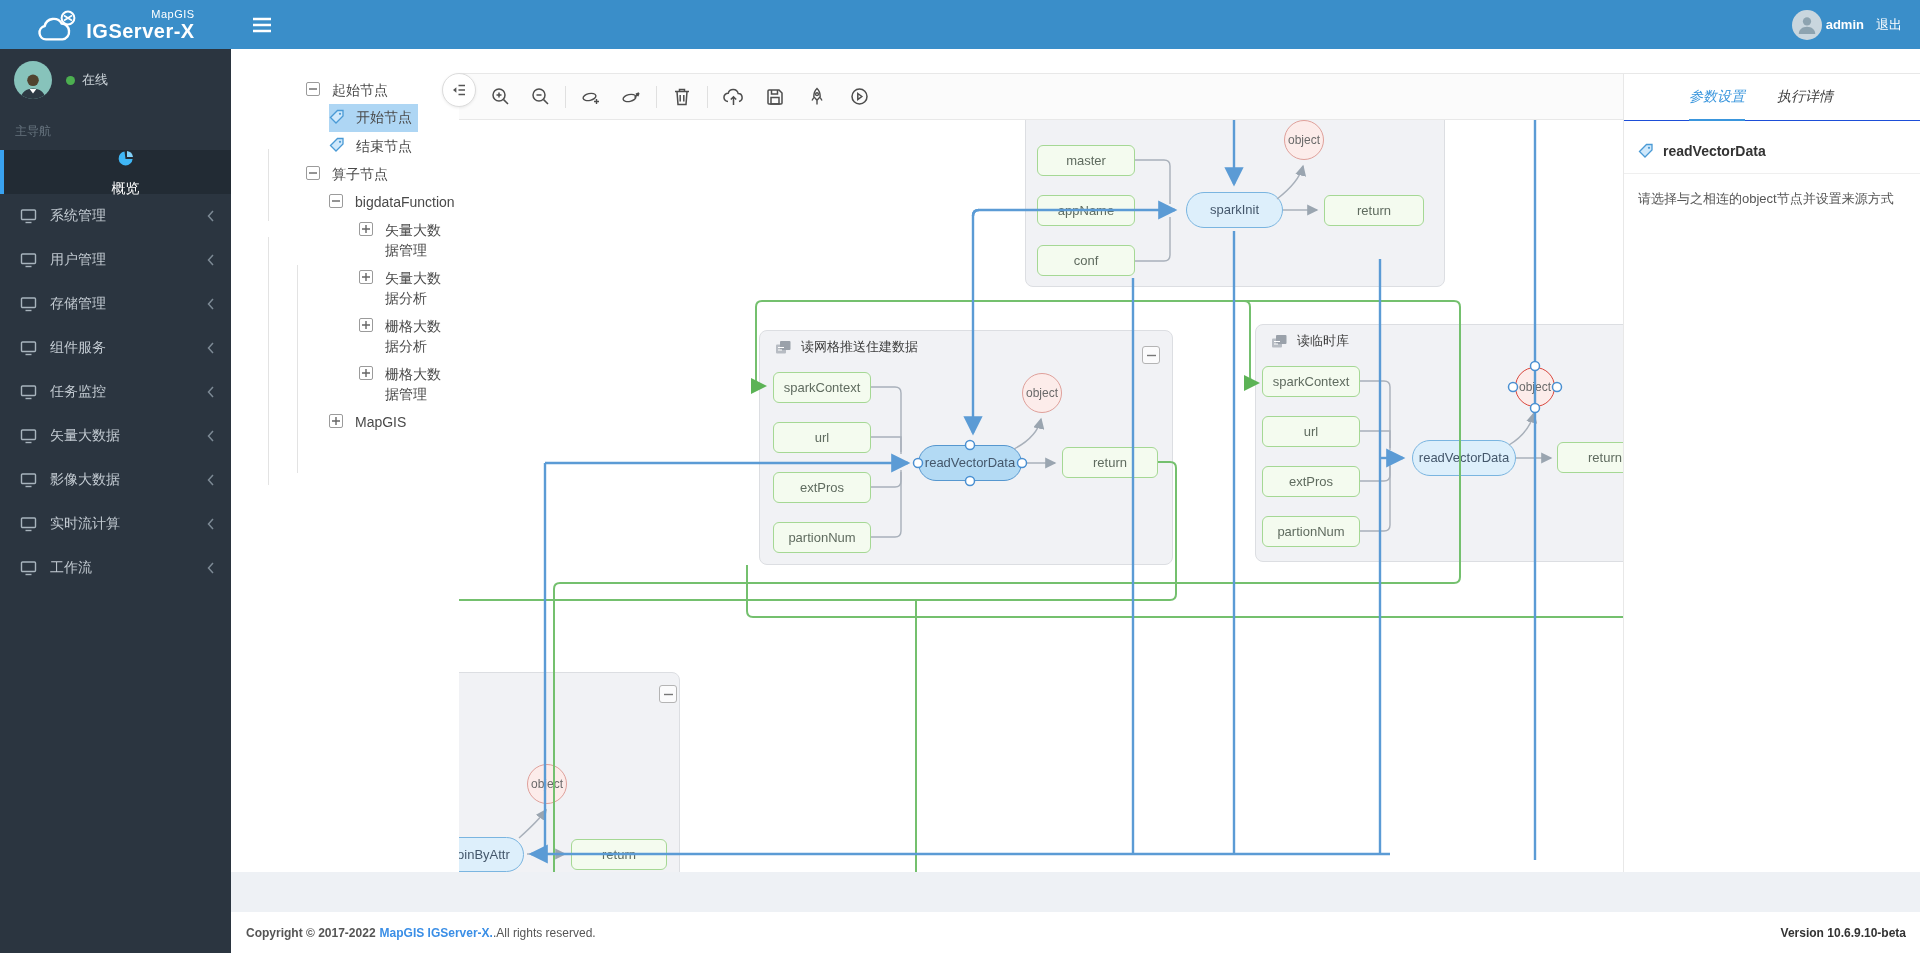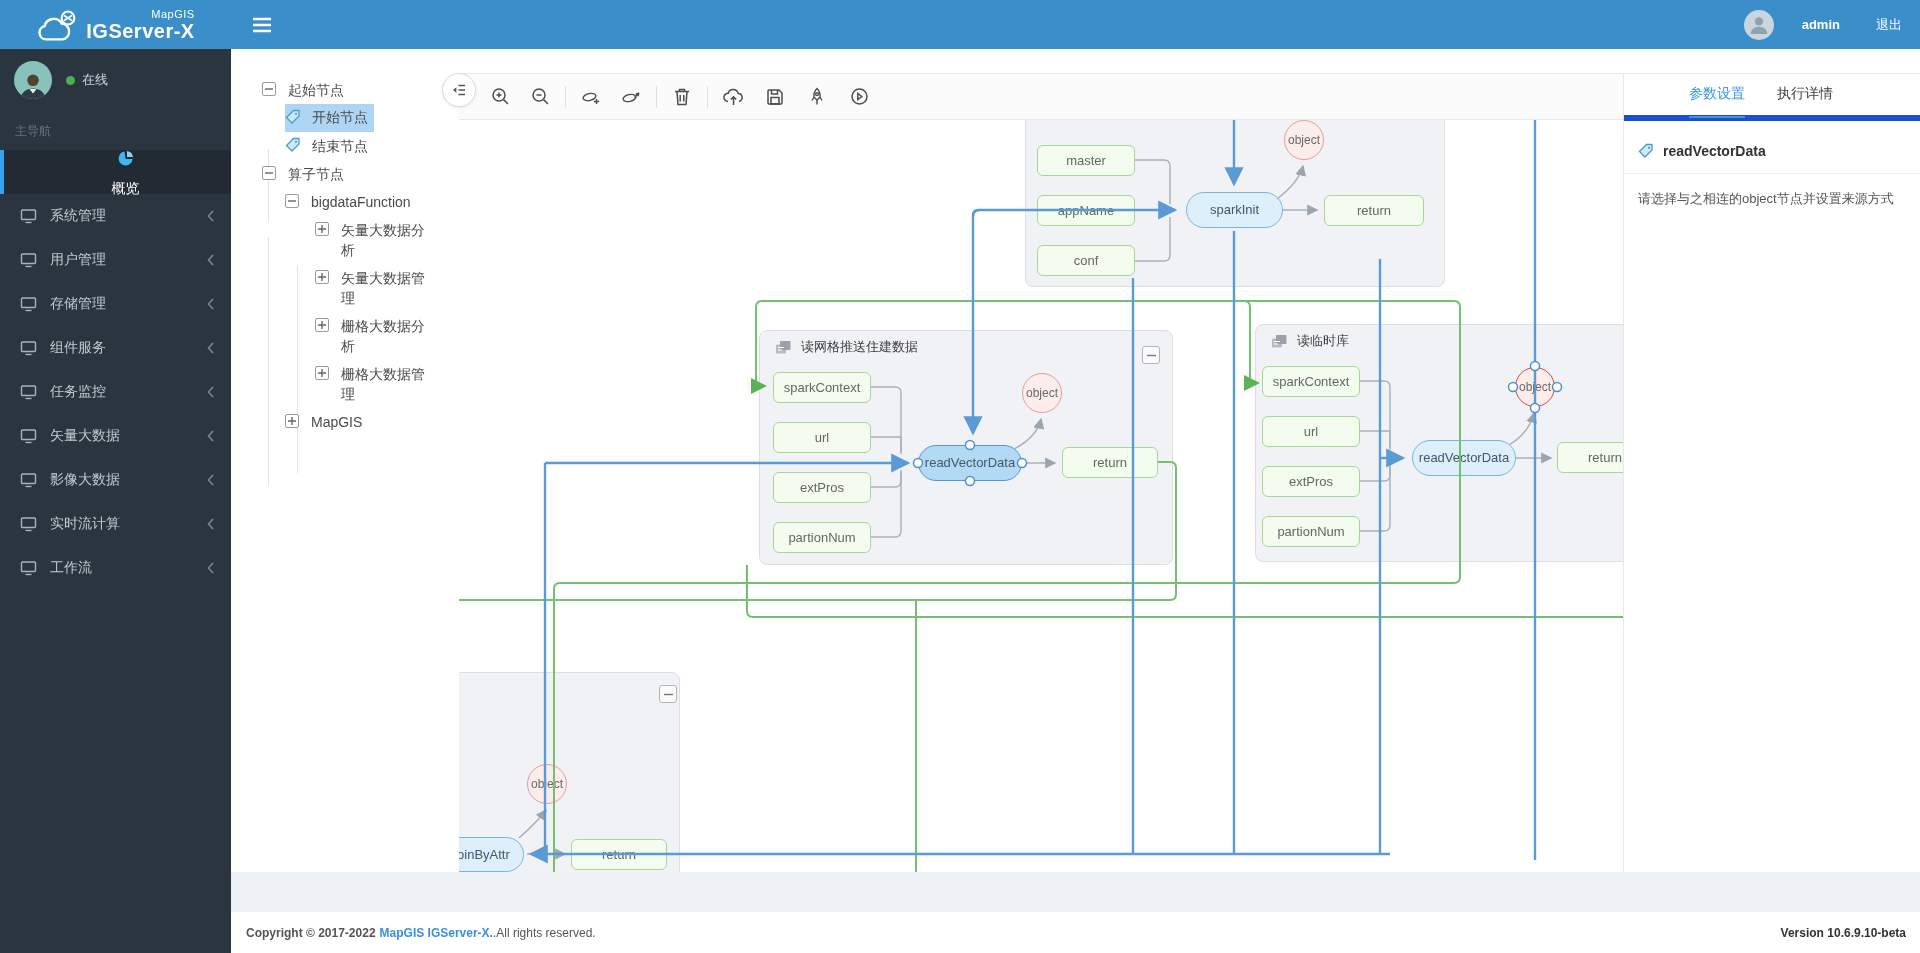--- a/index.html
+++ b/index.html
@@ -6,42 +6,42 @@
   html,body { width:1920px; height:953px; overflow:hidden; font-family:"Liberation Sans",sans-serif; background:#eef1f5; }
   .app { position:relative; width:1920px; height:697px; }
 
   
   .topbar { position:absolute; left:0; top:0; width:1920px; height:49px; background:#3a8ec9; display:flex; align-items:center; z-index:30; }
   .brand { width:231px; height:49px; display:flex; align-items:center; justify-content:center; gap:8px; color:#fff; }
   .brand-txt { display:flex; flex-direction:column; align-items:flex-end; line-height:1; }
   .brand-small { font-size:11px; letter-spacing:.5px; margin-bottom:1px; }
   .brand-main { font-size:20px; font-weight:bold; letter-spacing:.5px; }
   .burger { margin-left:21px; cursor:pointer; }
-  .topbar-right { margin-left:auto; display:flex; align-items:center; gap:28px; padding-right:18px; color:#fff; }
+  .topbar-right { margin-left:auto; display:flex; align-items:center; gap:4px; padding-right:18px; color:#fff; }
   .avatar-sm { width:30px; height:30px; border-radius:50%; background:#c9d6de; overflow:hidden; display:flex; align-items:center; justify-content:center; }
   .uname { font-size:13px; font-weight:bold; }
   .logout { font-size:13px; margin-left:8px; cursor:pointer;text-align:center; }
 
   
   .sidebar { position:absolute; left:0; top:49px; width:231px; height:904px; background:#2b3540; z-index:20; }
   .userblock { display:flex; align-items:center; padding:12px 0 10px 14px; gap:14px; }
   .avatar-lg { width:38px; height:38px; border-radius:50%; background:#87c3bb; display:flex; align-items:flex-end; justify-content:center; overflow:hidden; }
   .status { display:flex; align-items:center; gap:7px; color:#cdd5da; font-size:13px; }
   .dot { width:9px; height:9px; border-radius:50%; background:#4caf50; }
   .navlabel { color:#66737e; font-size:12px; padding:14px 0 10px 15px; }
   .menu { }
   .mitem { position:relative; height:44px; display:flex; align-items:center; padding-left:20px; gap:13px; color:#c2cad1; font-size:14px; cursor:pointer; }
   .mitem .chev { position:absolute; right:16px; }
   .mitem.active { background:#222b34; color:#fff;flex-direction:column; }
   .mitem.active::before { content:""; position:absolute; left:0; top:0; bottom:0; width:4px; background:#39a2f0; }
 
   
   .main { position:absolute; left:231px; top:49px; width:1689px; height:823px; background:#fff; display:flex; }
   .treepanel { position:relative; width:228px; background:#fff; }
-  .tree { padding-top:27px; position:relative; }
+  .tree { padding-top:27px; position:relative;padding-left:44px; }
   .trow { position:relative; display:flex; align-items:flex-start; min-height:28px; font-size:14px; color:#4a4a4a; cursor:pointer; }
   .trow .tgl { flex:0 0 auto; width:14px; height:14px; border:1px solid #9b9b9b; border-radius:2px; background:#fff; margin:6px 6px 0 0; display:flex; align-items:center; justify-content:center; }
   .trow .tagic { flex:0 0 auto; margin:5px 5px 0 0; }
   .lvl0 { padding-left:31px; }
   .lvl1 { padding-left:54px; }
   .lvl2 { padding-left:84px; }
   .tlabel { padding:4px 6px; line-height:20px; }
   .wrapnarrow .tlabel { max-width:104px; }
   .trow.selected .selwrap { background:#aed6f4; }
   .selwrap { display:flex;font-family:Liberation Serif, serif; }
@@ -62,21 +62,21 @@
   .fnode { position:absolute; height:36px; line-height:34px; border-radius:18px; background:#ddeffb; border:1px solid #7ab5e0; color:#44576b; text-align:center; font-size:13px; }
   .fnode.sel { background:#b3daf4; border-color:#5697cf; }
   .objnode { position:absolute; width:40px; height:40px; border-radius:50%; background:#fcecea; border:1px solid #dfa09a; text-align:center; line-height:38px; font-size:12px; color:#6a6a6a; }
   .objnode.hot { border:1.6px solid #d9463c; }
   .flowsvg { position:absolute; left:0; top:0; pointer-events:none; }
 
   
   .rpanel { width:297px; display:flex; flex-direction:column; background:#fff; }
   .rpanel .strip { }
   .rinner { flex:1; border-left:1px solid #e8e8e8; border-top:1px solid #e8e8e8; }
-  .tabsbar { height:47px; border-bottom:6px solid #1d4ed8; display:flex; align-items:center; padding-left:65px; gap:32px; }
+  .tabsbar { height:47px; border-bottom:1px solid #1d4ed8; display:flex; align-items:center; padding-left:65px; gap:32px;font-style:italic; }
   .tab { font-size:14px; color:#3f3f3f; position:relative; height:47px; line-height:45px; cursor:pointer; }
   .tab.active { color:#3a96dd; }
   .tab.active::after { content:""; position:absolute; left:0; right:0; bottom:0; height:2px; background:#3a96dd; }
   .ntitle { display:flex; align-items:center; gap:9px; padding:22px 14px 14px 14px; font-size:14px; font-weight:bold; color:#333; border-bottom:1px solid #efefef; }
   .rdesc { padding:14px 14px; font-size:13px; color:#555; line-height:22px; width:293px; }
 
   
   .footwrap { position:absolute; left:231px; top:872px; width:1689px; height:81px; background:#eef1f5; }
   .footbar { position:absolute; left:0; bottom:0; width:100%; height:41px; background:#fff; display:flex; align-items:center; font-size:12px; color:#555; padding:0 14px 0 15px; }
   .footbar b { font-weight:bold; }
@@ -324,29 +324,29 @@
               </svg>
             </span>
           <span class="tlabel">bigdataFunction</span>
         </div>
         <div class="trow lvl2 wrapnarrow">
           <span class="tgl">
               <svg width="8" height="8" viewBox="0 0 8 8">
                 <path d="M0 4h8M4 0v8" stroke="#666" stroke-width="1.4"></path>
               </svg>
             </span>
+          <span class="tlabel">矢量大数据管理</span>
+        </div>
+        <div class="trow lvl2 wrapnarrow">
+          <span class="tgl">
+              <svg width="8" height="8" viewBox="0 0 8 8">
+                <path d="M0 4h8M4 0v8" stroke="#666" stroke-width="1.4"></path>
+              </svg>
+            </span>
           <span class="tlabel">矢量大数据分析</span>
-        </div>
-        <div class="trow lvl2 wrapnarrow">
-          <span class="tgl">
-              <svg width="8" height="8" viewBox="0 0 8 8">
-                <path d="M0 4h8M4 0v8" stroke="#666" stroke-width="1.4"></path>
-              </svg>
-            </span>
-          <span class="tlabel">矢量大数据管理</span>
         </div>
         <div class="trow lvl2 wrapnarrow">
           <span class="tgl">
               <svg width="8" height="8" viewBox="0 0 8 8">
                 <path d="M0 4h8M4 0v8" stroke="#666" stroke-width="1.4"></path>
               </svg>
             </span>
           <span class="tlabel">栅格大数据分析</span>
         </div>
         <div class="trow lvl2 wrapnarrow">

